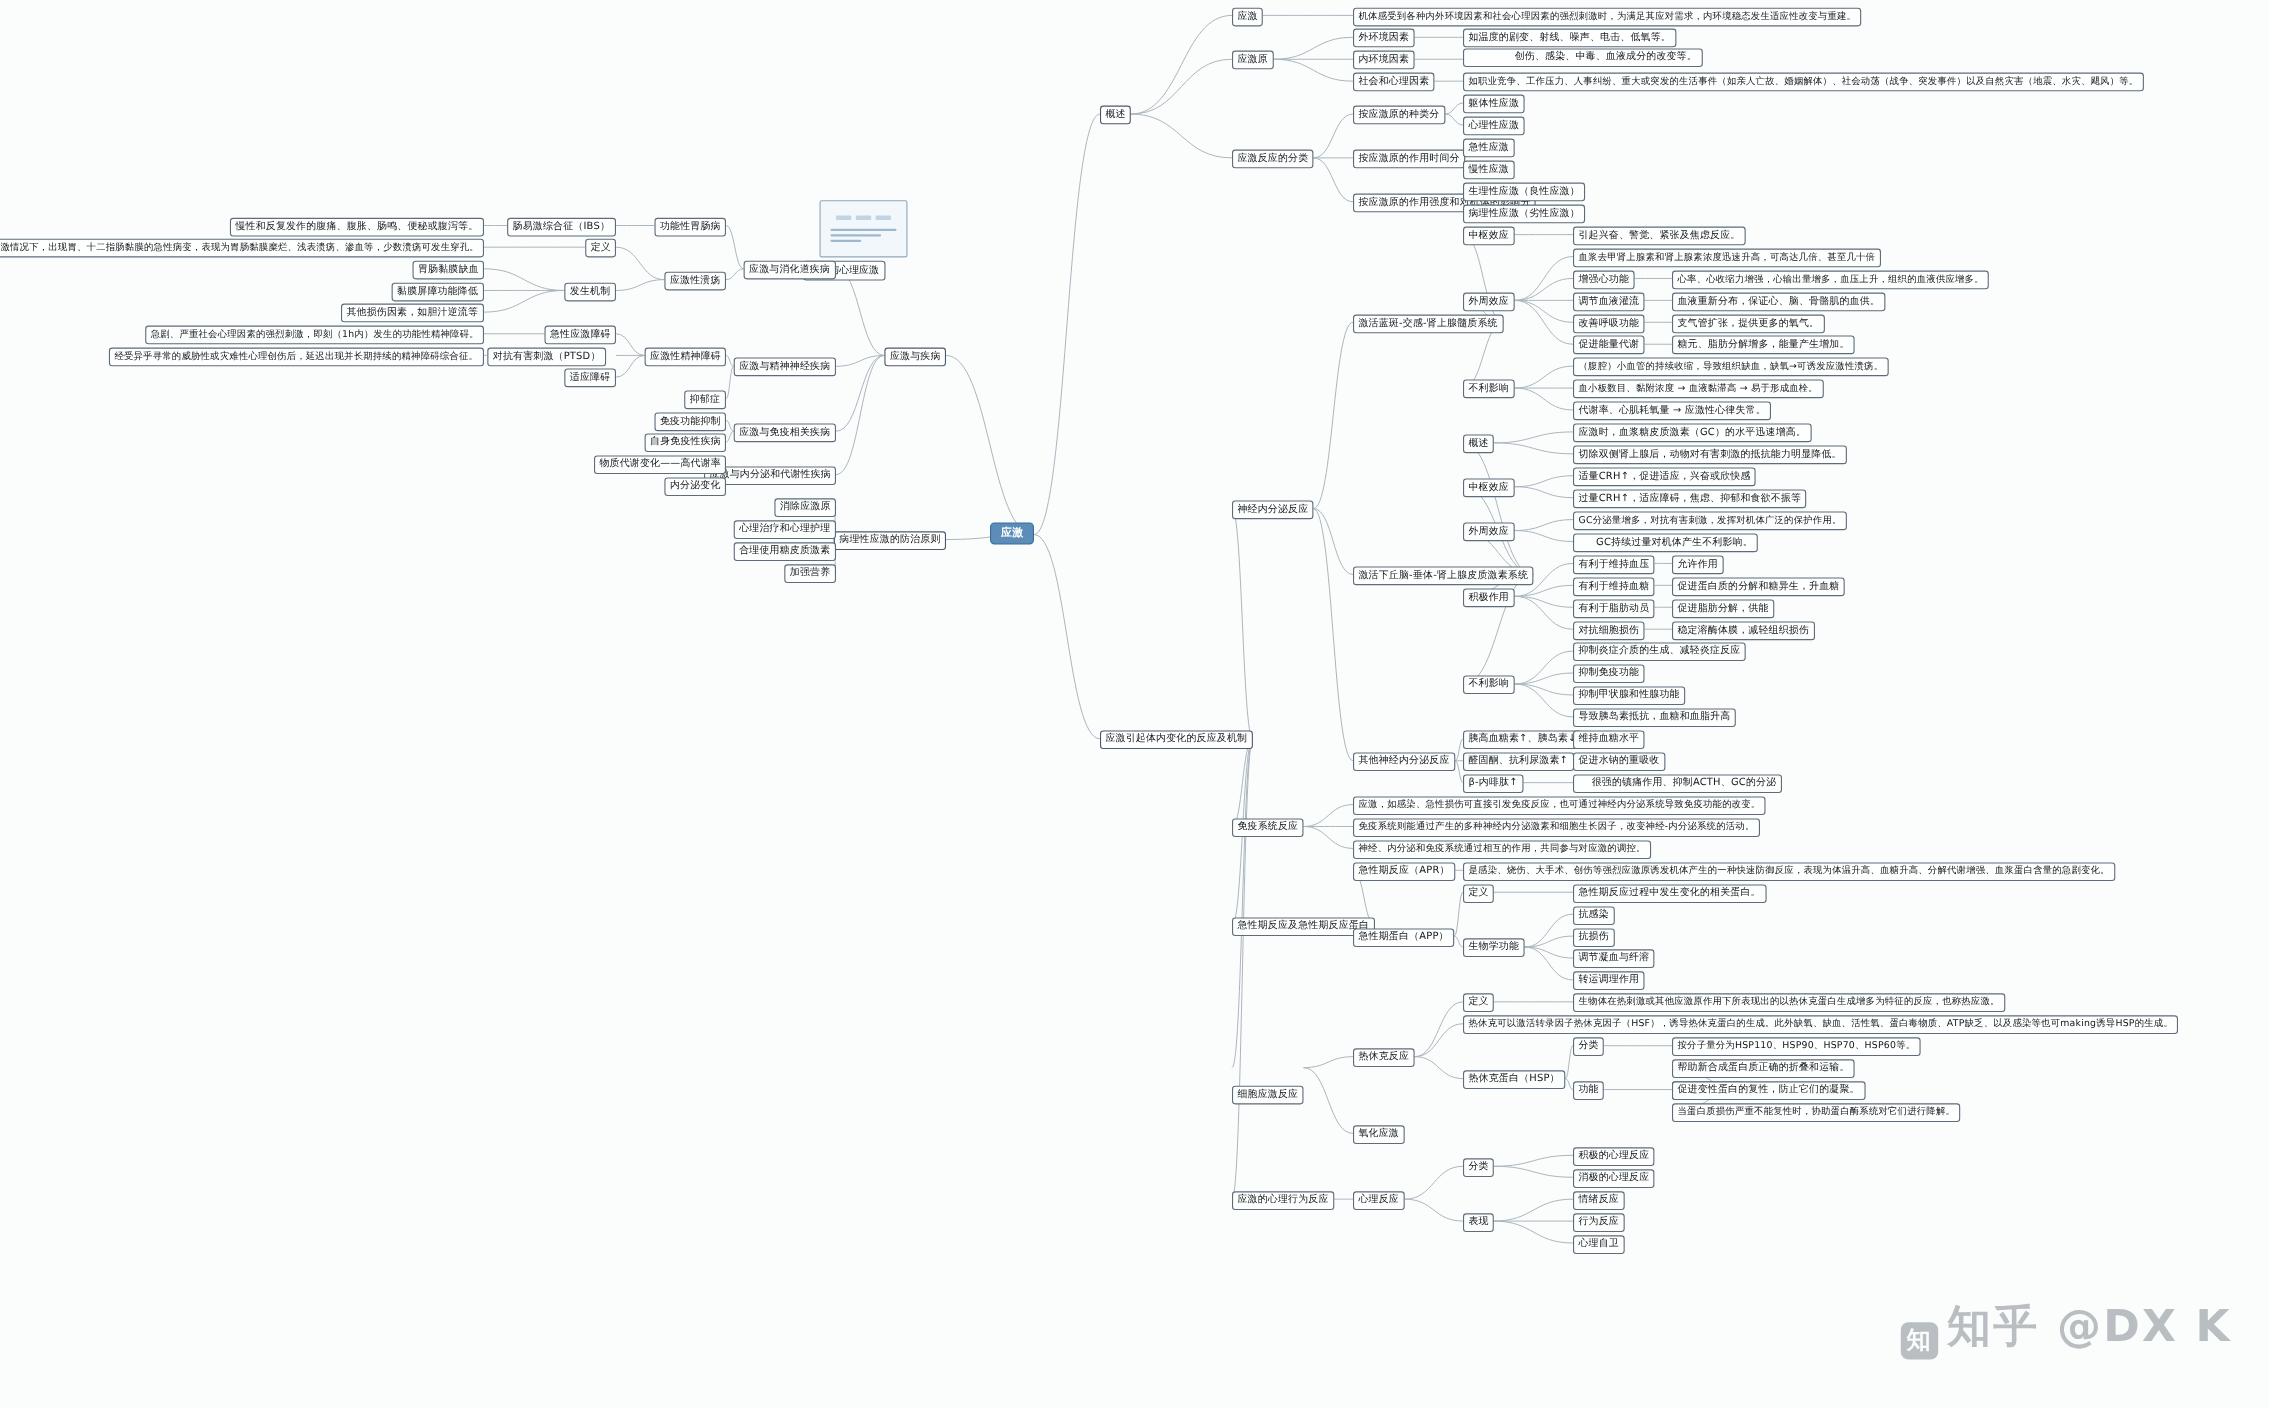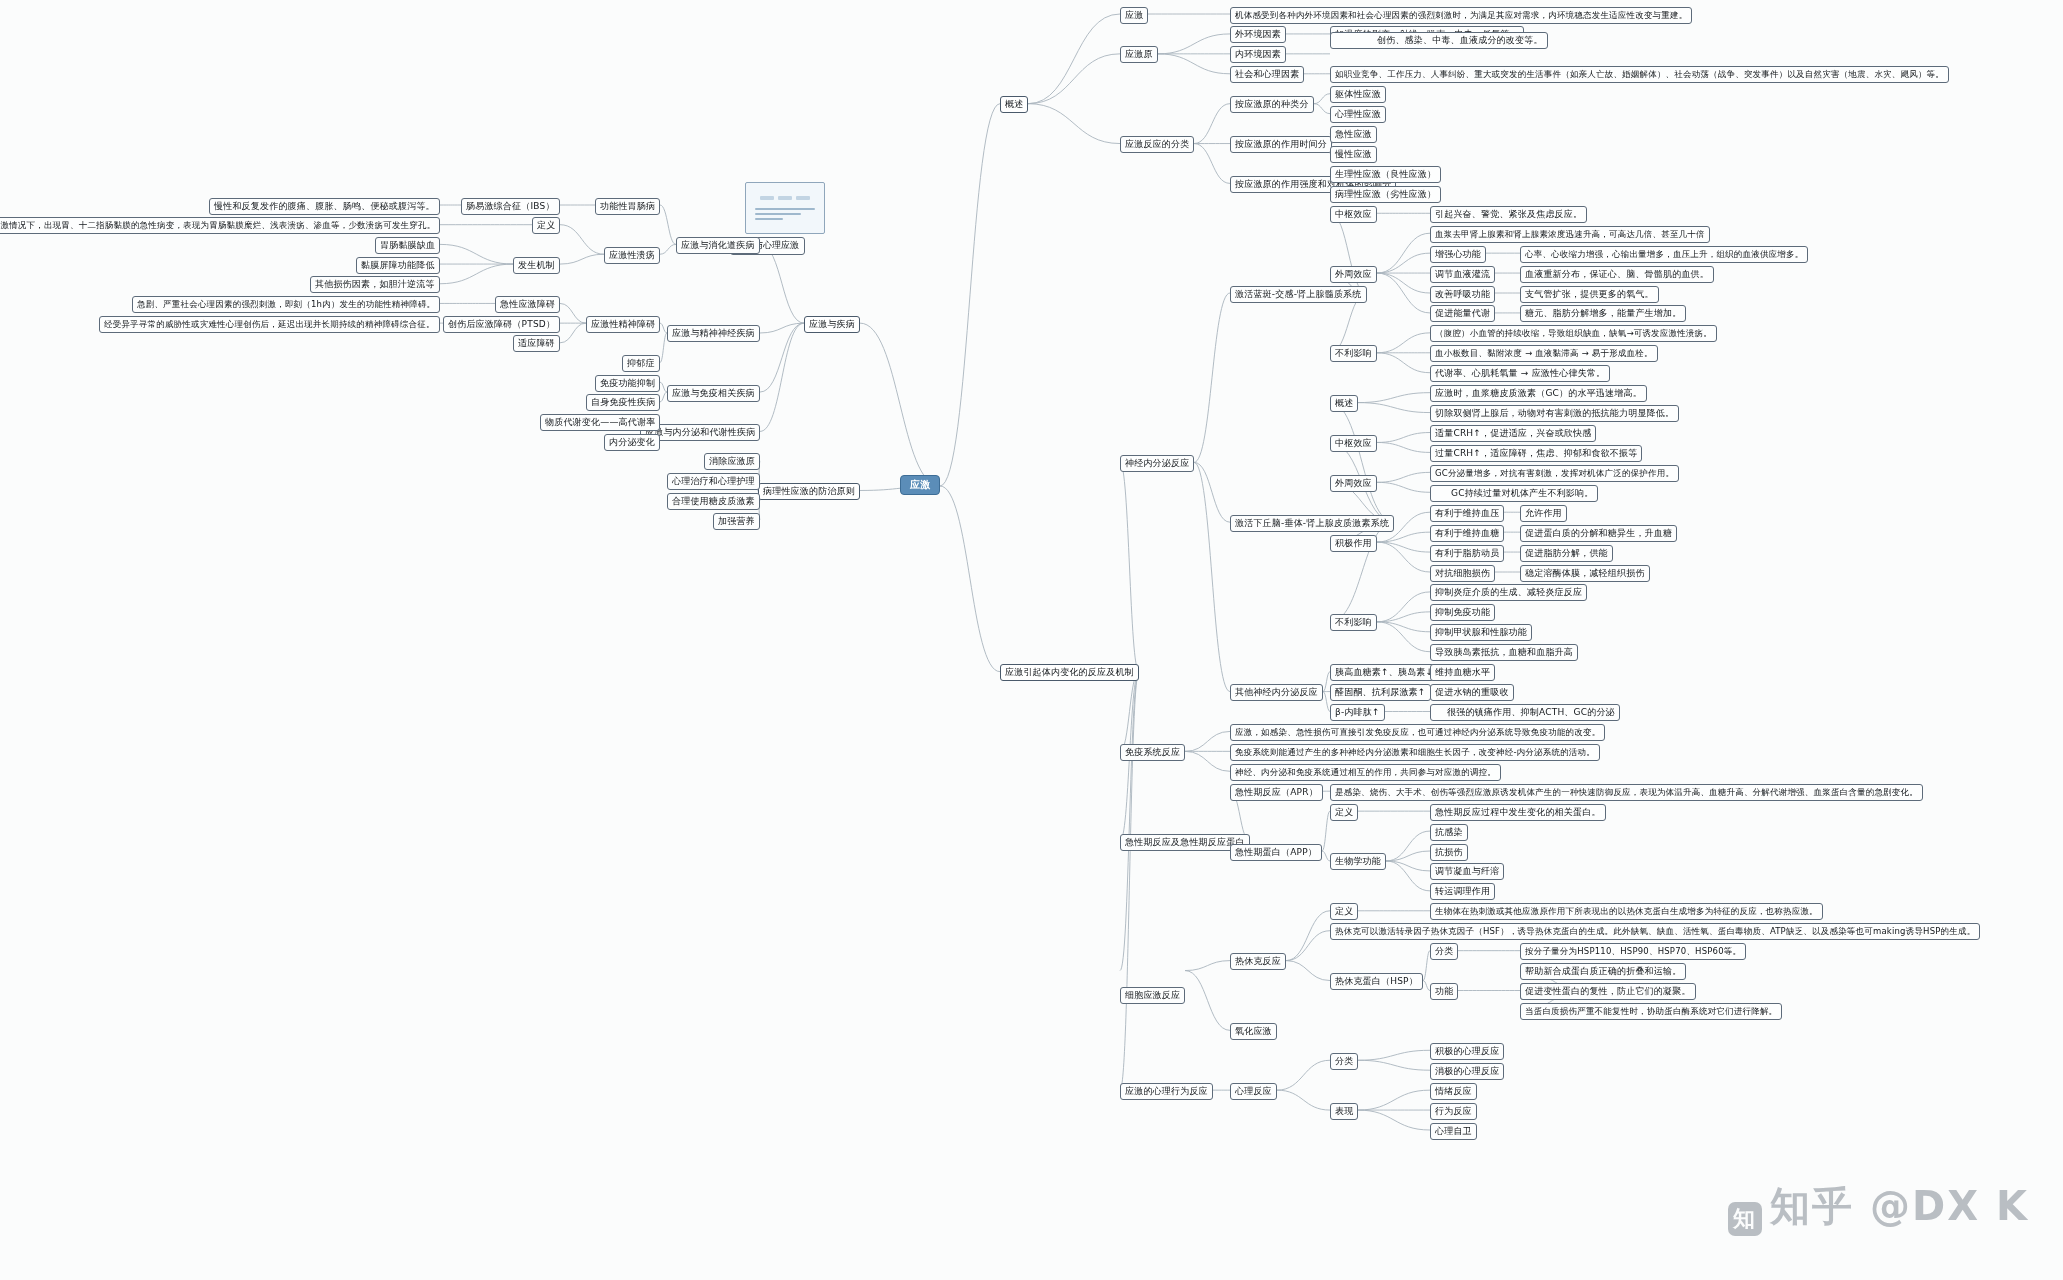--- a/index.html
+++ b/index.html
@@ -221,21 +221,21 @@
     <span class="wm-logo">知</span><span>知乎 @DX K</span>
   </div>
 <div class="node root" style="left: 900px; top: 475px;">应激</div>
     <div class="node lvl1" style="left: 1000px; top: 96px; max-width: 760px;">概述</div>
     <div class="node" style="left: 1120px; top: 7px; max-width: 760px;">应激</div>
     <div class="node leafwide" style="left: 1230px; top: 7px; max-width: 760px;">机体感受到各种内外环境因素和社会心理因素的强烈刺激时，为满足其应对需求，内环境稳态发生适应性改变与重建。</div>
     <div class="node" style="left: 1120px; top: 46px; max-width: 760px;">应激原</div>
     <div class="node" style="left: 1230px; top: 26px; max-width: 760px;">外环境因素</div>
     <div class="node" style="left: 1330px; top: 26px; max-width: 760px;">如温度的剧变、射线、噪声、电击、低氧等。</div>
     <div class="node" style="left: 1230px; top: 46px; max-width: 760px;">内环境因素</div>
-    <div class="node" style="left: 1330px; top: 32px; max-width: 760px; padding-left: 46px;">创伤、感染、中毒、血液成分的改变等。</div>
+    <div class="node" style="left: 1330px; top: 44px; max-width: 760px; padding-left: 46px;">创伤、感染、中毒、血液成分的改变等。</div>
     <div class="node" style="left: 1230px; top: 66px; max-width: 760px;">社会和心理因素</div>
     <div class="node leafwide" style="left: 1330px; top: 66px; max-width: 760px;">如职业竞争、工作压力、人事纠纷、重大或突发的生活事件（如亲人亡故、婚姻解体）、社会动荡（战争、突发事件）以及自然灾害（地震、水灾、飓风）等。</div>
     <div class="node" style="left: 1120px; top: 136px; max-width: 760px;">应激反应的分类</div>
     <div class="node" style="left: 1230px; top: 96px; max-width: 760px;">按应激原的种类分</div>
     <div class="node" style="left: 1330px; top: 86px; max-width: 760px;">躯体性应激</div>
     <div class="node" style="left: 1330px; top: 106px; max-width: 760px;">心理性应激</div>
     <div class="node" style="left: 1230px; top: 136px; max-width: 760px;">按应激原的作用时间分</div>
     <div class="node" style="left: 1330px; top: 126px; max-width: 760px;">急性应激</div>
     <div class="node" style="left: 1330px; top: 146px; max-width: 760px;">慢性应激</div>
     <div class="node" style="left: 1230px; top: 176px; max-width: 760px;">按应激原的作用强度和对机体的影响分</div>
@@ -338,21 +338,21 @@
     <div class="node" style="left: 532px; top: 217px; max-width: 760px;">定义</div>
     <div class="node leafwide" style="left: -196px; top: 217px; max-width: 760px;">患者在遭受各种严重创伤及大手术、重病或其他应激情况下，出现胃、十二指肠黏膜的急性病变，表现为胃肠黏膜糜烂、浅表溃疡、渗血等，少数溃疡可发生穿孔。</div>
     <div class="node" style="left: 513px; top: 257px; max-width: 760px;">发生机制</div>
     <div class="node" style="left: 375px; top: 237px; max-width: 760px;">胃肠黏膜缺血</div>
     <div class="node" style="left: 356px; top: 257px; max-width: 760px;">黏膜屏障功能降低</div>
     <div class="node" style="left: 310px; top: 276px; max-width: 760px;">其他损伤因素，如胆汁逆流等</div>
     <div class="node" style="left: 667px; top: 325px; max-width: 760px;">应激与精神神经疾病</div>
     <div class="node" style="left: 586px; top: 316px; max-width: 760px;">应激性精神障碍</div>
     <div class="node" style="left: 495px; top: 296px; max-width: 760px;">急性应激障碍</div>
     <div class="node leafwide" style="left: 132px; top: 296px; max-width: 760px;">急剧、严重社会心理因素的强烈刺激，即刻（1h内）发生的功能性精神障碍。</div>
-    <div class="node" style="left: 443px; top: 316px; max-width: 760px;">创伤后应激障碍（PTSD）</div>
+    <div class="node" style="left: 443px; top: 316px; max-width: 760px;">对抗有害刺激（PTSD）</div>
     <div class="node leafwide" style="left: 99px; top: 316px; max-width: 760px;">经受异乎寻常的威胁性或灾难性心理创伤后，延迟出现并长期持续的精神障碍综合征。</div>
     <div class="node" style="left: 513px; top: 335px; max-width: 760px;">适应障碍</div>
     <div class="node" style="left: 622px; top: 355px; max-width: 760px;">抑郁症</div>
     <div class="node" style="left: 667px; top: 385px; max-width: 760px;">应激与免疫相关疾病</div>
     <div class="node" style="left: 595px; top: 375px; max-width: 760px;">免疫功能抑制</div>
     <div class="node" style="left: 586px; top: 394px; max-width: 760px;">自身免疫性疾病</div>
     <div class="node" style="left: 640px; top: 424px; max-width: 760px;">应激与内分泌和代谢性疾病</div>
     <div class="node" style="left: 540px; top: 414px; max-width: 760px;">物质代谢变化——高代谢率</div>
     <div class="node" style="left: 604px; top: 434px; max-width: 760px;">内分泌变化</div>
     <div class="node lvl1" style="left: 758px; top: 483px; max-width: 760px;">病理性应激的防治原则</div>

